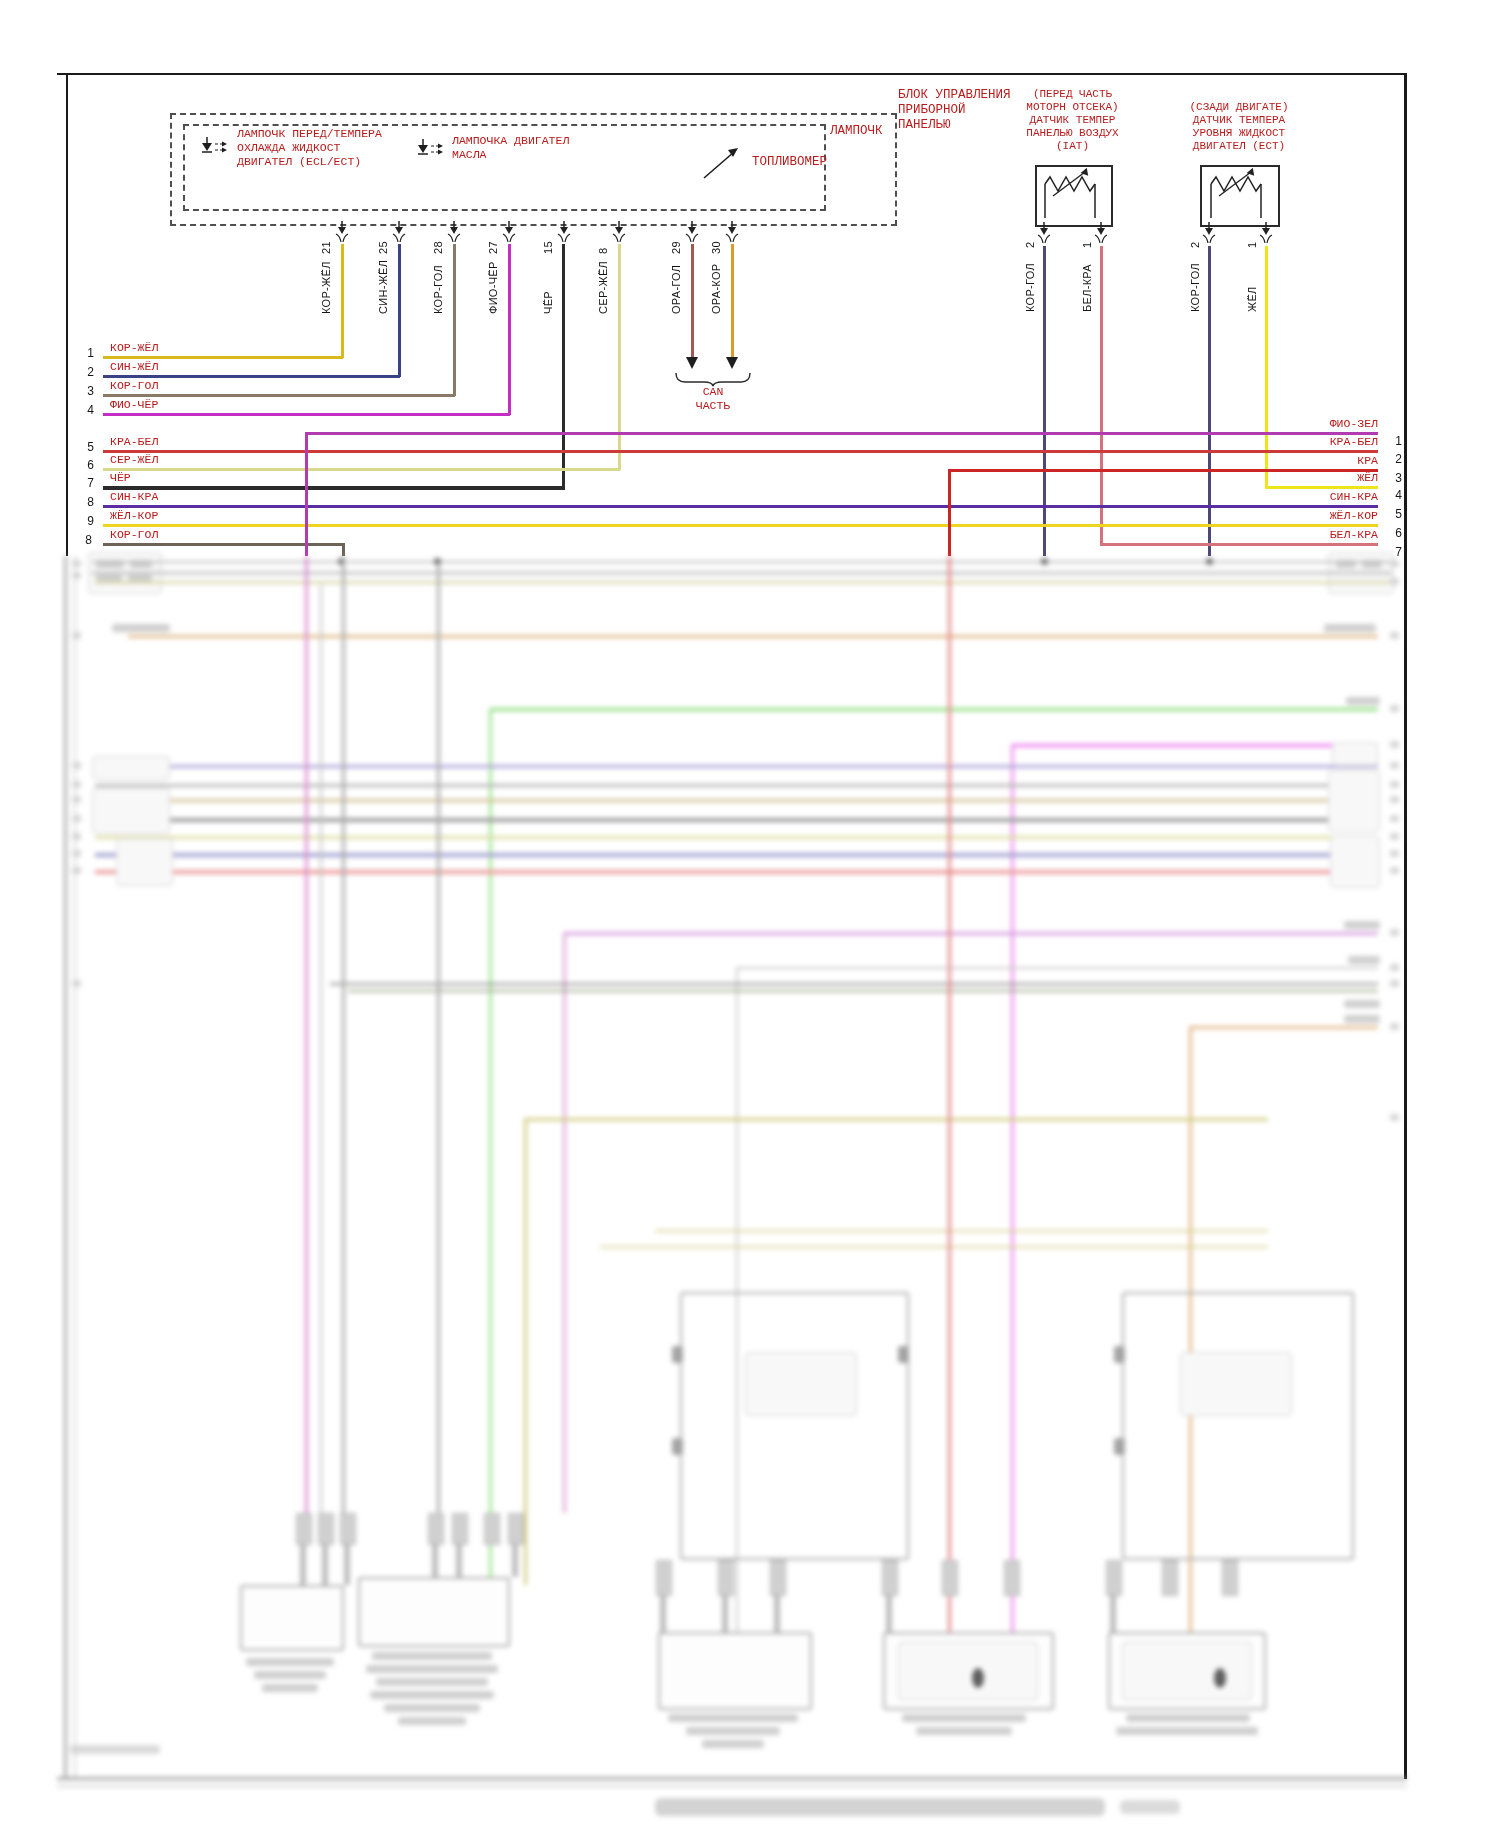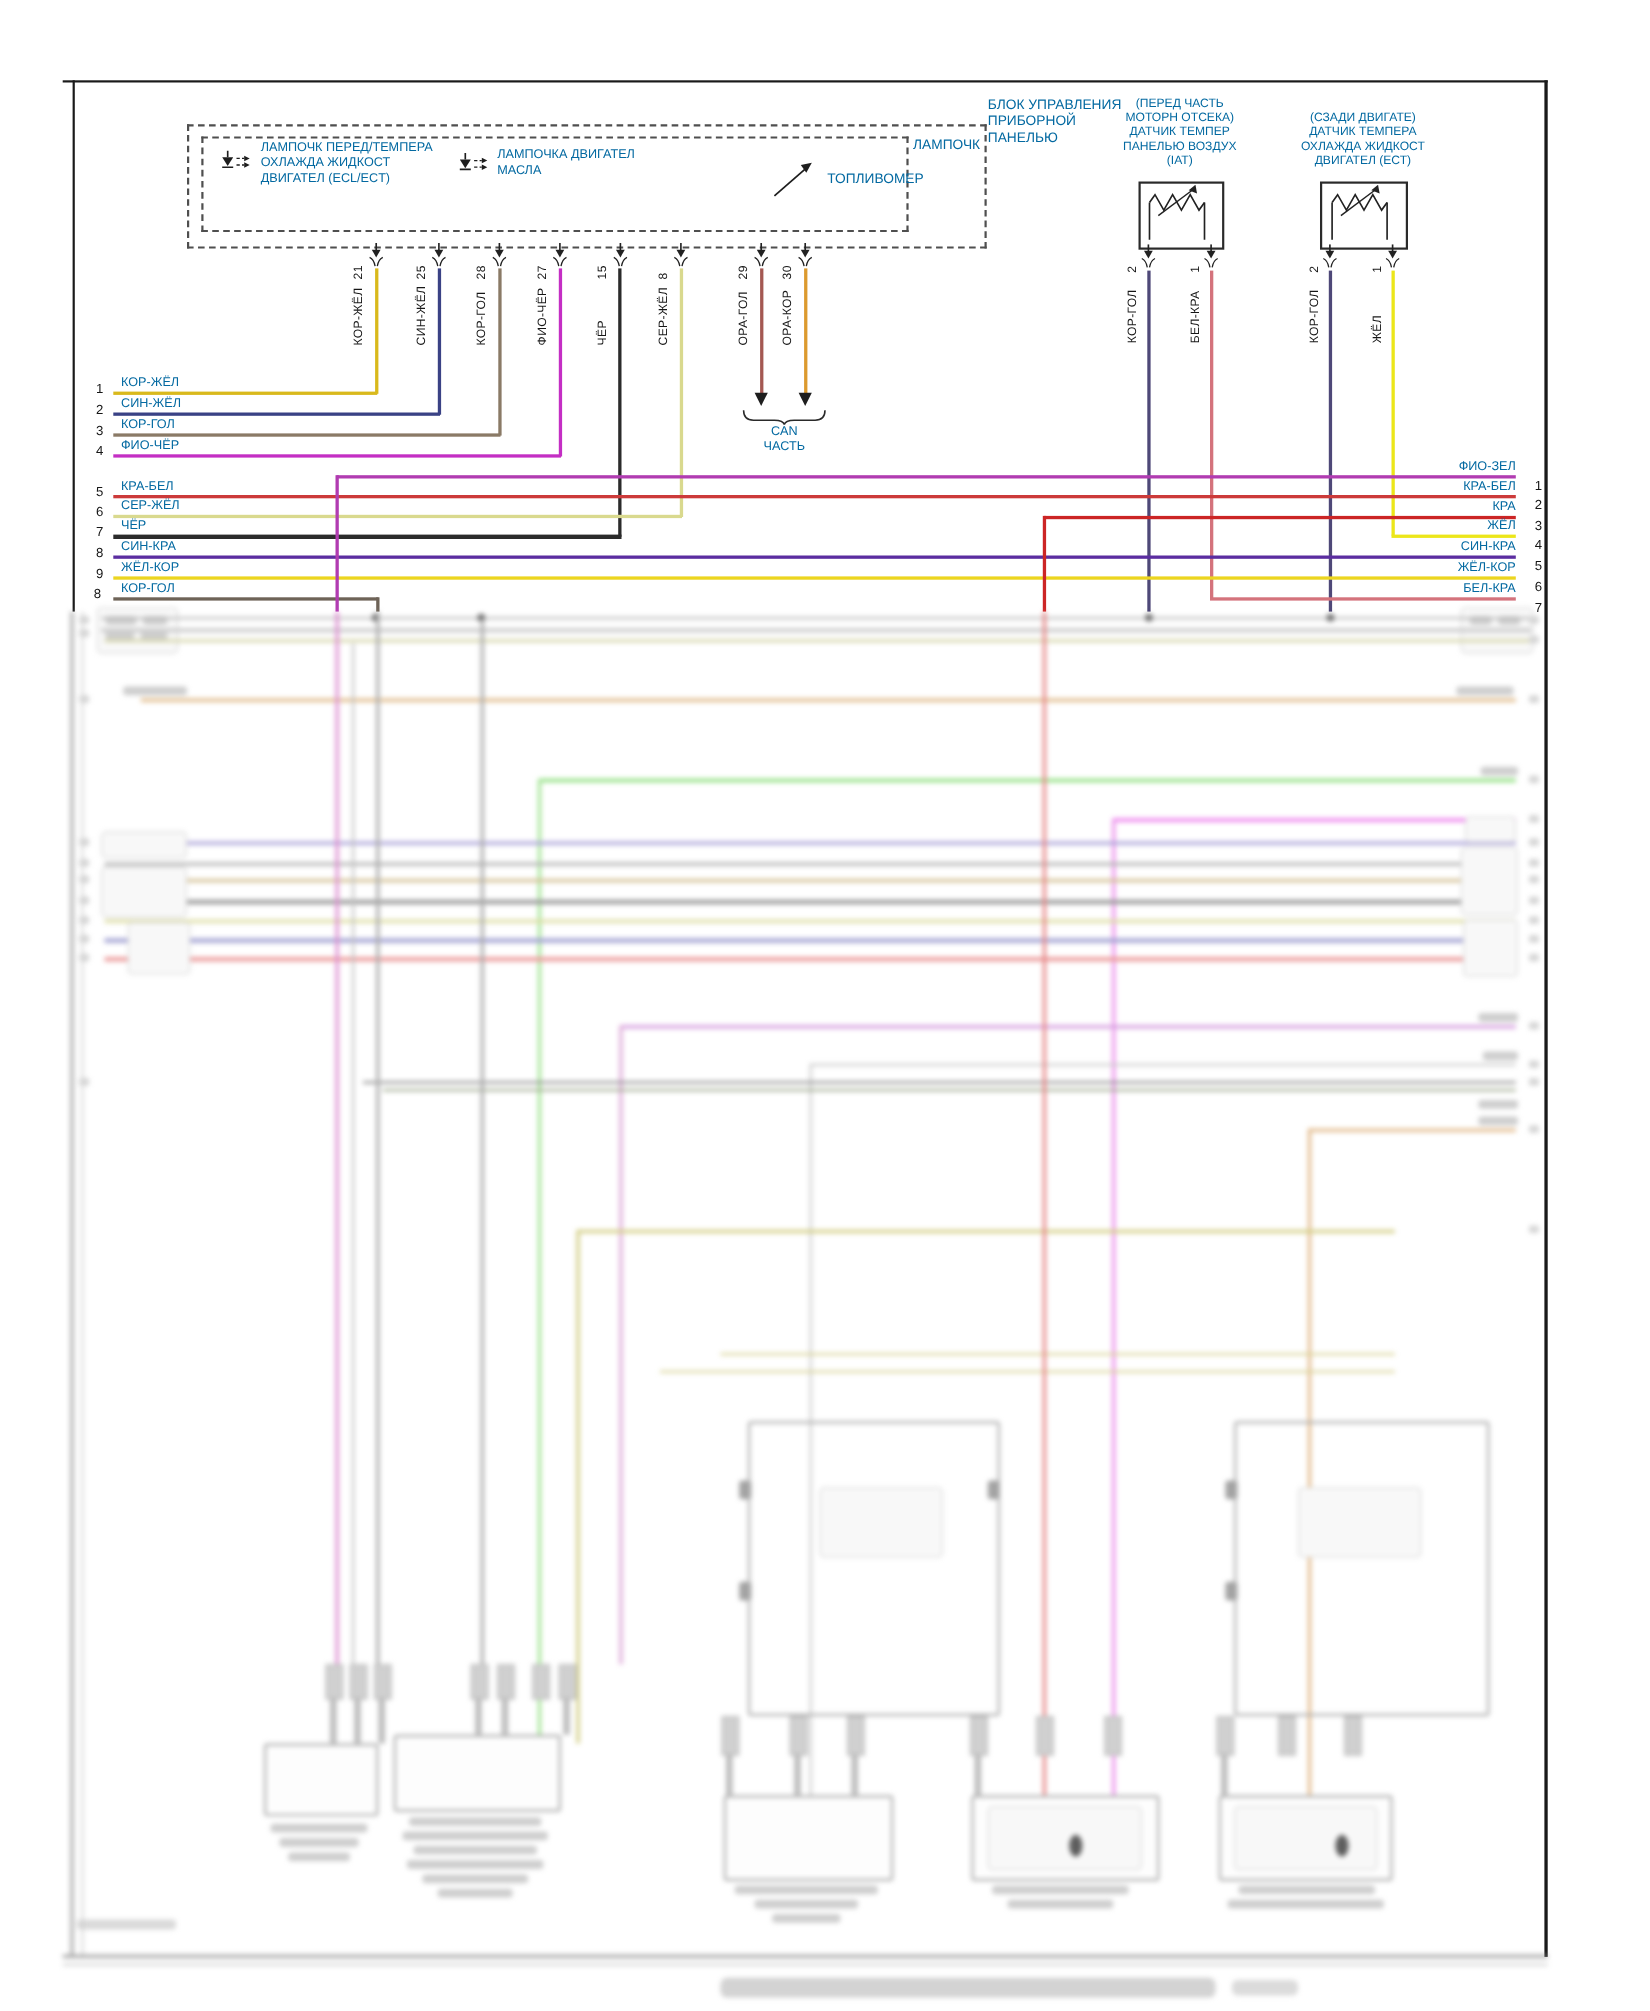--- a/index.html
+++ b/index.html
@@ -1,21 +1,21 @@
 <!DOCTYPE html>
 <html><head>
 <meta charset="utf-8">
 <style>
   html,body{margin:0;padding:0;background:#fff;}
   #page{position:relative;width:1500px;height:1828px;background:#ffffff;
         font-family:"Liberation Sans",sans-serif;overflow:hidden;}
   .hl,.vl,.blk{position:absolute;}
   .dashbox{position:absolute;border:2px dashed #4f4f4f;background:transparent;}
   .solidbox{position:absolute;border:2px solid #2a2a2a;background:#fff;}
-  .lbl{position:absolute;color:#0369a1;font-size:11.5px;line-height:14px;white-space:pre-line;}
+  .lbl{position:absolute;color:#b91c1c;font-size:11.5px;line-height:14px;white-space:pre-line;font-family:Liberation Mono, monospace;}
   .lbl.big{font-size:12.5px;line-height:15px;}
   .lbl.ctr{text-align:center;}
   .lbl.rt{text-align:right;}
   .vtxt{position:absolute;writing-mode:vertical-rl;transform:rotate(180deg);
         color:#161616;font-size:11px;letter-spacing:.3px;}
   .rownum{position:absolute;color:#161616;font-size:12px;width:22px;text-align:right;}
   .tri{position:absolute;width:0;height:0;border-left:6px solid transparent;
        border-right:6px solid transparent;border-top:12px solid #1e1e1e;}
   .pin-svg{position:absolute;}
   
@@ -188,21 +188,21 @@
     </svg>
   <div class="vtxt" style="left:1024px;top:226px;height:22px;">2</div>
   <div class="vtxt" style="left:1081px;top:226px;height:22px;">1</div>
   <div class="vtxt" style="left:1024px;top:250px;height:62px;">КОР-ГОЛ</div>
   <div class="vtxt" style="left:1081px;top:250px;height:62px;">БЕЛ-КРА</div>
   <div class="vl" style="left:1043px;top:246px;width:3px;height:310px;background:#4e4878;"></div>
   <div class="vl" style="left:1100px;top:246px;width:2.5px;height:298px;background:#d4737c;"></div>
 
   <div class="lbl ctr" style="left:1165px;top:101px;width:148px;font-size:11px;line-height:13px;">(СЗАДИ ДВИГАТЕ)
 ДАТЧИК ТЕМПЕРА
-ОХЛАЖДА ЖИДКОСТ
+УРОВНЯ ЖИДКОСТ
 ДВИГАТЕЛ (ЕСТ)</div>
   <div class="solidbox" style="left:1200px;top:165px;width:76px;height:58px;"></div>
   <svg class="pin-svg" style="left:1203px;top:168px;" width="70" height="53" viewBox="0 0 70 53">
     <path d="M8,16 l5,-7 l8,14 l8,-14 l8,14 l8,-14 l8,14 l5,-7" stroke="#222" fill="none" stroke-width="1.5"></path>
     <line x1="8" y1="16" x2="8" y2="50" stroke="#222" stroke-width="1.5"></line>
     <line x1="58" y1="16" x2="58" y2="50" stroke="#222" stroke-width="1.5"></line>
     <line x1="16" y1="28" x2="48" y2="4" stroke="#222" stroke-width="1.3"></line>
     <polygon points="44,2 52,2 48,9" fill="#222" transform="rotate(-40 48 4)"></polygon>
   </svg>
   <svg class="pin-svg" style="left:1201px;top:222px;" width="16" height="24" viewBox="0 0 16 24">

